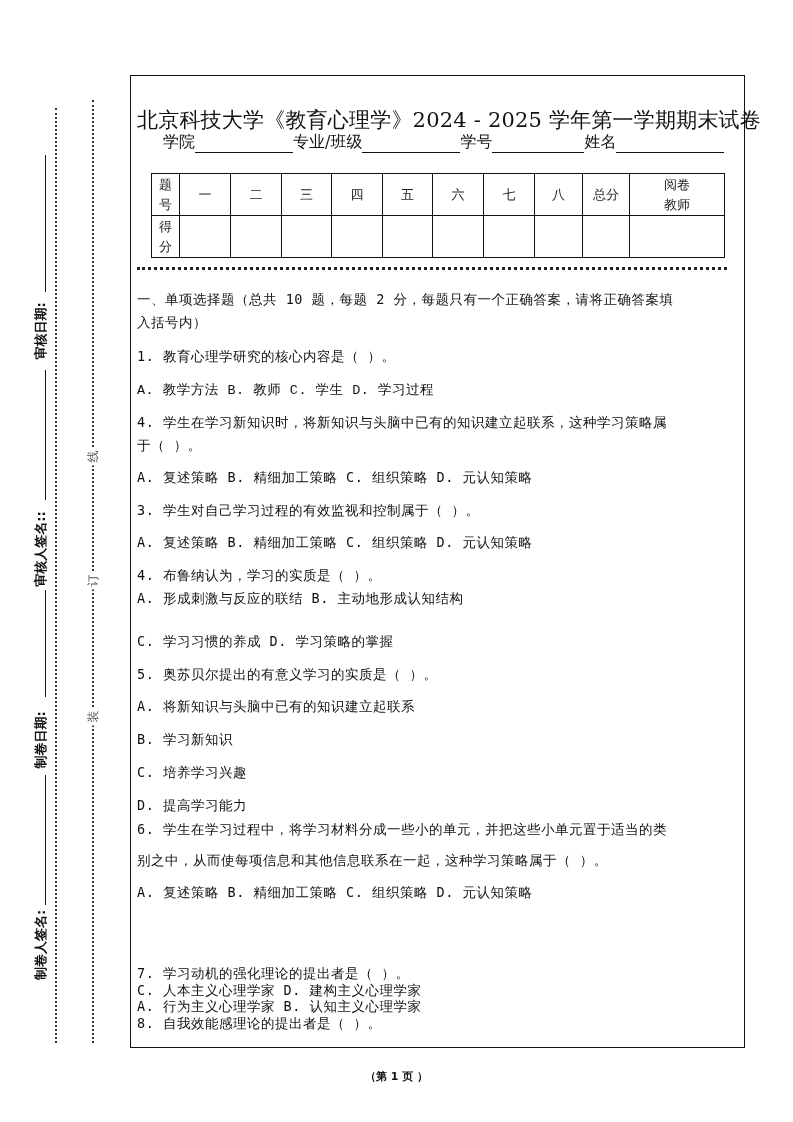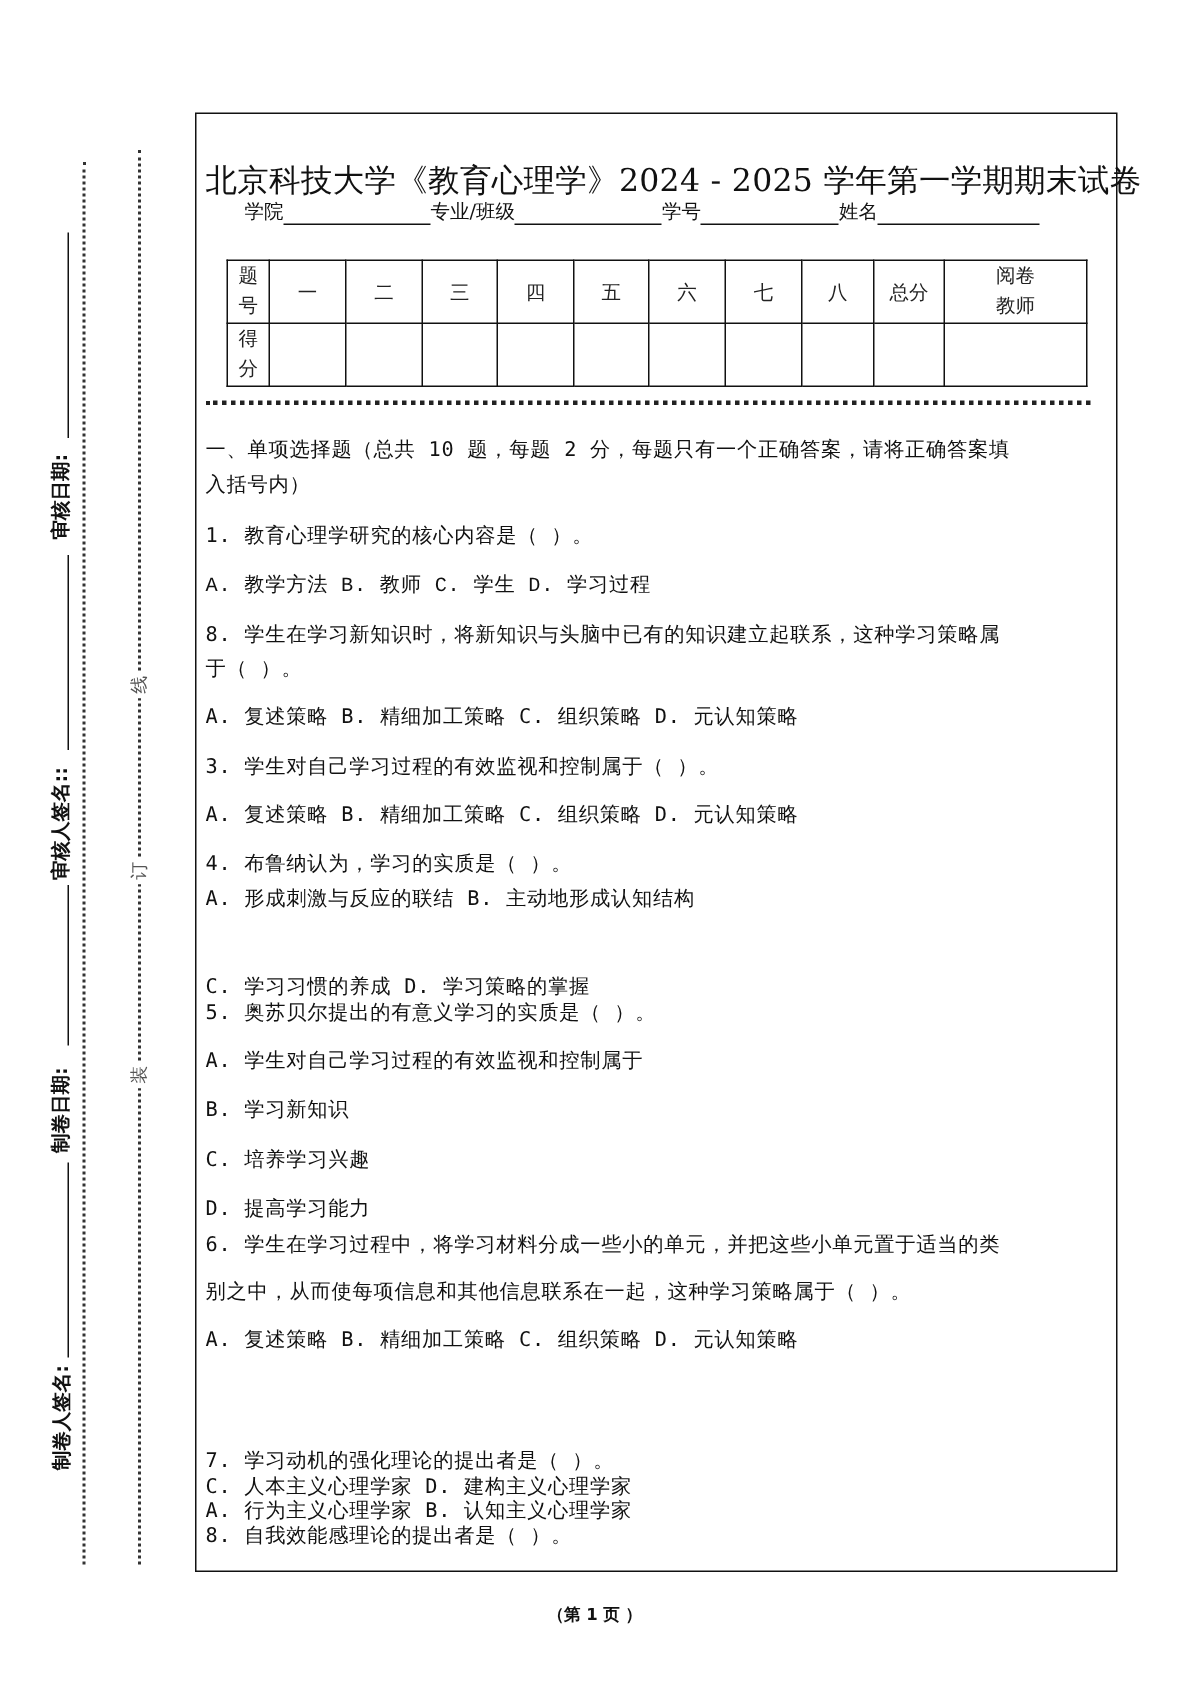--- a/index.html
+++ b/index.html
@@ -11,21 +11,21 @@
     .dot-outer { left: 92px; top: 100px; height: 943px; }
     .sig-line { position: absolute; left: 45px; width: 0; border-left: 1px solid #111; }
     .side-label { position: absolute; left: 26px; width: 30px; transform-origin: center center; white-space: nowrap; font-family: "DejaVu Sans", sans-serif; font-weight: bold; font-size: 13px; color: #111; display: flex; align-items: center; justify-content: center; }
     .side-label span { display: inline-block; transform: rotate(-90deg); }
     .bind-char { position: absolute; left: 84px; width: 18px; text-align: center; font-size: 12px; color: #555; background: #fff; transform: rotate(-90deg); font-family: "DejaVu Serif", serif; }
 
     
     .frame { position: absolute; left: 130px; top: 75px; width: 615px; height: 973px; border: 1px solid #111; box-sizing: border-box; }
     .title { position: absolute; left: 6px; top: 30px; width: 605px; font-size: 21px; letter-spacing: 0.2px; white-space: nowrap; font-family: "DejaVu Serif", serif; }
     .info-row { position: absolute; left: 32px; top: 56px; font-size: 11px; display: flex; align-items: flex-end; white-space: nowrap; }
-    .info-row .lbl { font-size: 13px; }
+    .info-row .lbl { font-size: 16px; }
     .info-row .blank { display: inline-block; border-bottom: 1px solid #111; height: 12px; }
 
     table.score { position: absolute; left: 20px; top: 97px; border-collapse: collapse; font-size: 13px; }
     table.score td { border: 1px solid #111; text-align: center; vertical-align: middle; padding: 0; color: #222; }
     table.score td.rowhead { width: 27px; line-height: 20px; font-size: 13px; }
     table.score tr { height: 42px; }
     .dot-sep { position: absolute; left: 6px; top: 191px; width: 590px; height: 0; border-top: 3px dotted #222; }
 
     .content { position: absolute; left: 6px; top: 215px; width: 603px; font-family: "DejaVu Sans Mono", "Liberation Mono", monospace; font-size: 13.5px; color: #111; }
     .line { position: absolute; left: 0; white-space: nowrap; letter-spacing: 0.5px; }
@@ -105,30 +105,30 @@
     </table>
 
   <div class="dot-sep"></div>
 
   <div class="content">
     <div class="line" style="top:0px;">一、单项选择题（总共 10 题，每题 2 分，每题只有一个正确答案，请将正确答案填</div>
     <div class="line" style="top:23px;">入括号内）</div>
 
     <div class="line" style="top:57px;">1. 教育心理学研究的核心内容是（  ）。</div>
     <div class="line" style="top:90px;font-family:Liberation Mono, monospace;">A. 教学方法  B. 教师  C. 学生  D. 学习过程</div>
-    <div class="line" style="top:123px;">8. 学生在学习新知识时，将新知识与头脑中已有的知识建立起联系，这种学习策略属</div>
+    <div class="line" style="top:123px;">4. 学生在学习新知识时，将新知识与头脑中已有的知识建立起联系，这种学习策略属</div>
     <div class="line" style="top:146px;">于（  ）。</div>
     <div class="line" style="top:178px;">A. 复述策略  B. 精细加工策略  C. 组织策略  D. 元认知策略</div>
     <div class="line" style="top:211px;">3. 学生对自己学习过程的有效监视和控制属于（  ）。</div>
     <div class="line" style="top:243px;">A. 复述策略  B. 精细加工策略  C. 组织策略  D. 元认知策略</div>
     <div class="line" style="top:276px;">4. 布鲁纳认为，学习的实质是（  ）。</div>
     <div class="line" style="top:299px;">A. 形成刺激与反应的联结  B. 主动地形成认知结构</div>
-    <div class="line" style="top:358px;">C. 学习习惯的养成  D. 学习策略的掌握</div>
+    <div class="line" style="top:342px;">C. 学习习惯的养成  D. 学习策略的掌握</div>
     <div class="line" style="top:375px;">5. 奥苏贝尔提出的有意义学习的实质是（  ）。</div>
-    <div class="line" style="top:407px;">A. 学生对自己学习过程的有效监视和控制属于</div>
+    <div class="line" style="top:407px;">A. 将新知识与头脑中已有的知识建立起联系</div>
     <div class="line" style="top:440px;">B. 学习新知识</div>
     <div class="line" style="top:473px;">C. 培养学习兴趣</div>
     <div class="line" style="top:506px;">D. 提高学习能力</div>
     <div class="line" style="top:530px;">6. 学生在学习过程中，将学习材料分成一些小的单元，并把这些小单元置于适当的类</div>
     <div class="line" style="top:561px;">别之中，从而使每项信息和其他信息联系在一起，这种学习策略属于（  ）。</div>
     <div class="line" style="top:593px;">A. 复述策略  B. 精细加工策略  C. 组织策略  D. 元认知策略</div>
     <div class="line" style="top:626px;margin-top:48px;">7. 学习动机的强化理论的提出者是（  ）。</div>
     <div class="line" style="top:659px;margin-top:48px;">A. 行为主义心理学家  B. 认知主义心理学家</div>
     <div class="line" style="top:691px;">C. 人本主义心理学家   D. 建构主义心理学家</div>
     <div class="line" style="top:724px;">8. 自我效能感理论的提出者是（  ）。</div>

